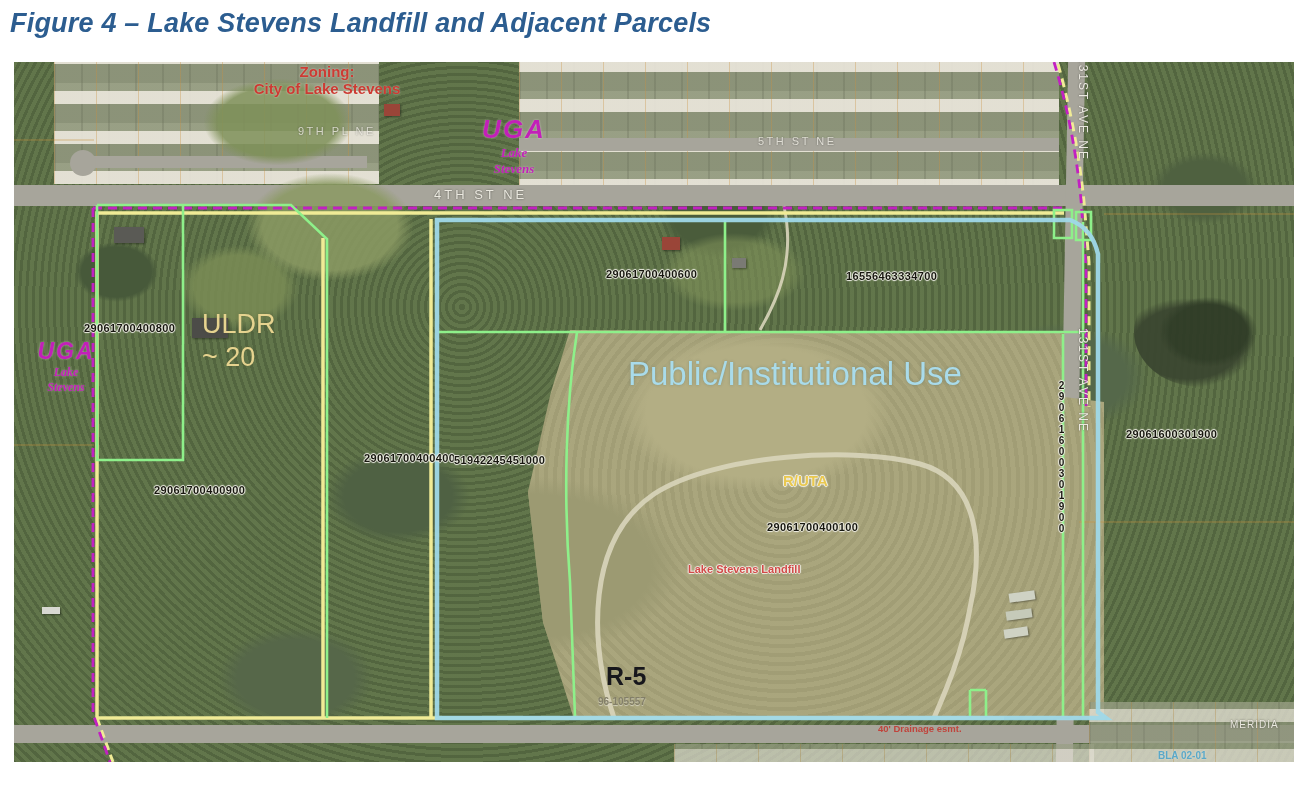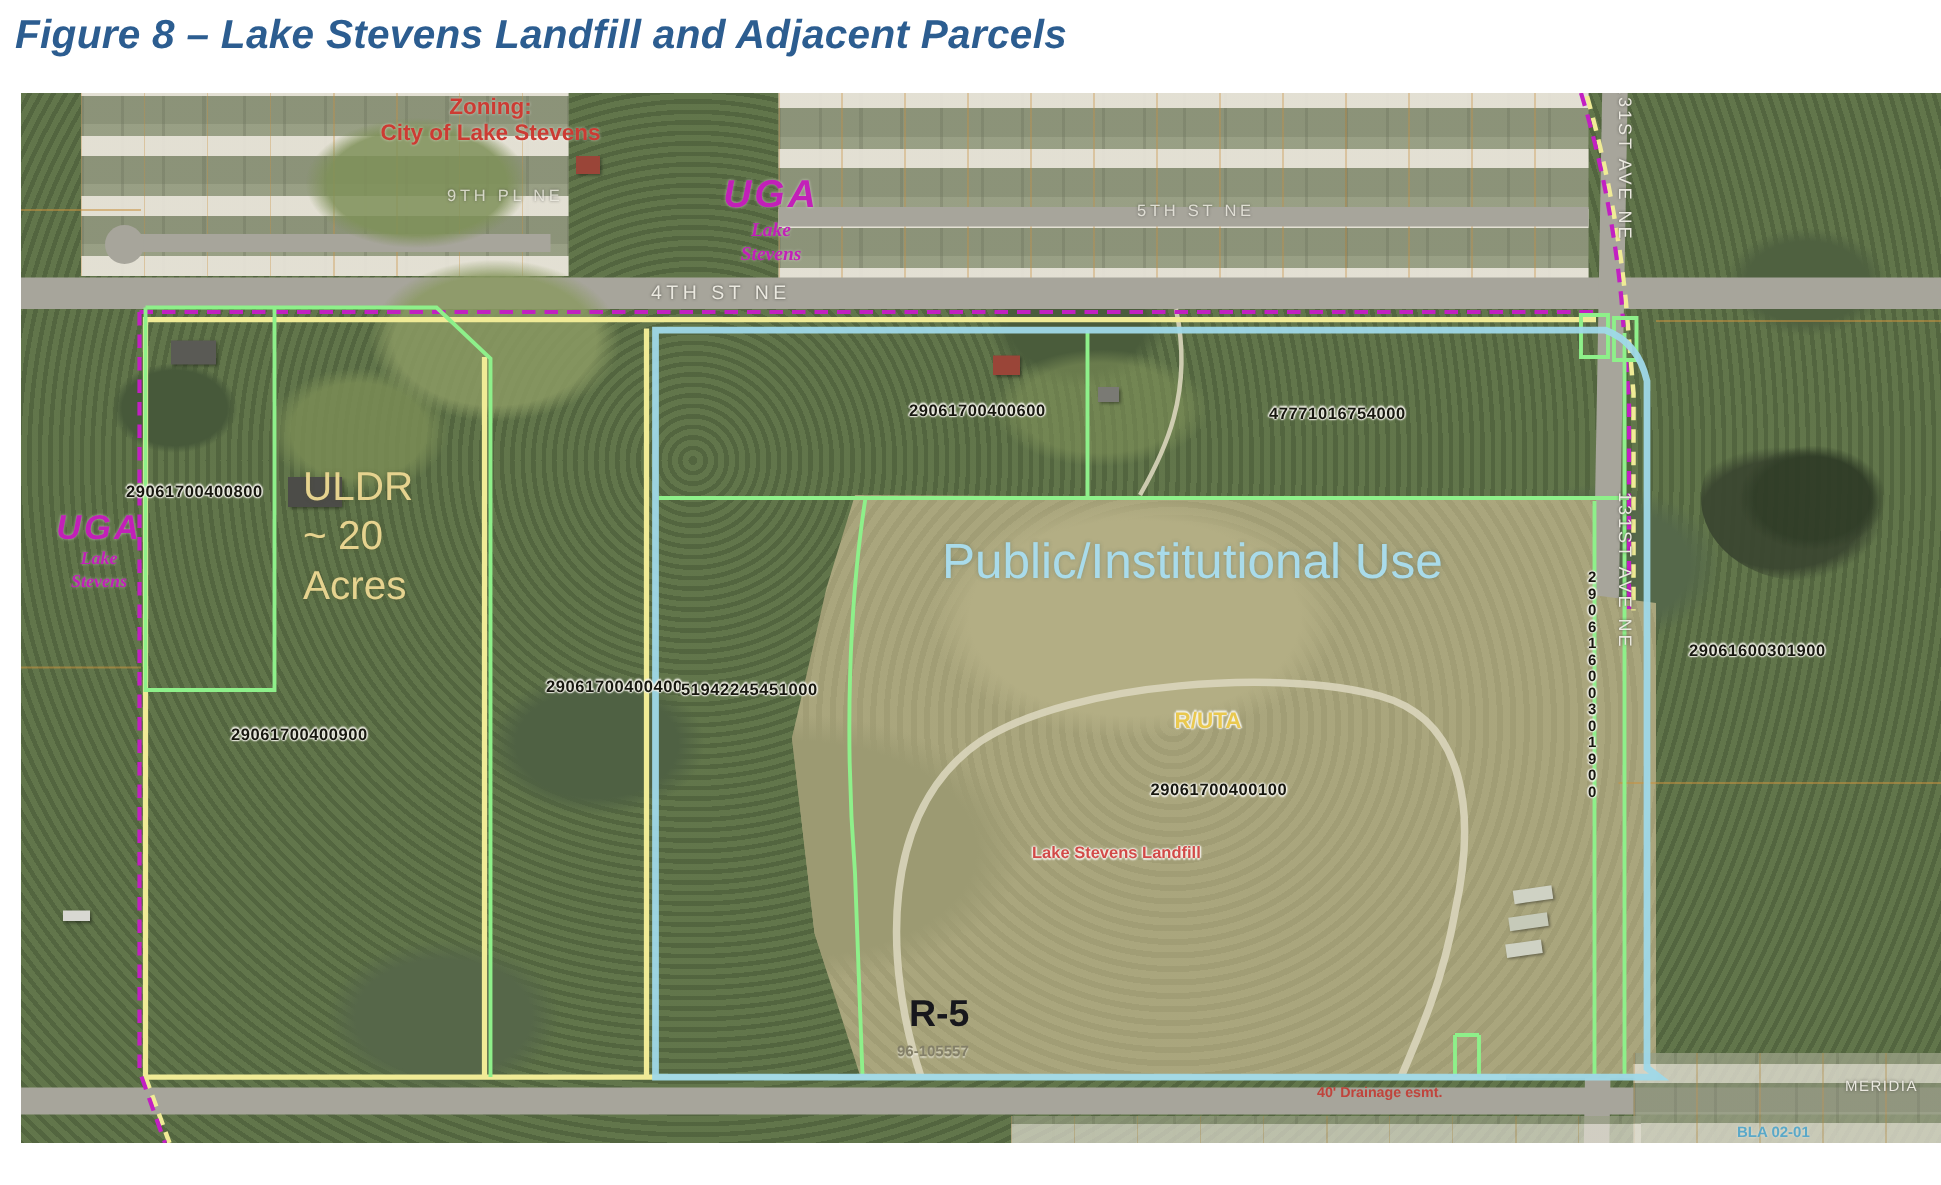--- a/index.html
+++ b/index.html
@@ -92,21 +92,21 @@
   #lbl-r5{left:592px;top:600px;font-size:25px;font-weight:bold;color:#17171c;}
   #lbl-permit{left:584px;top:634px;font-size:10px;font-weight:bold;color:#837f68;
     text-shadow:0 1px 1px rgba(255,255,255,.5);}
   #lbl-drainage{left:864px;top:661px;font-size:9.5px;font-weight:bold;color:#c0443c;}
   #lbl-bla{left:1144px;top:688px;font-size:10px;font-weight:bold;color:#5aa8c8;
     text-shadow:0 0 2px rgba(255,255,255,.5);}
 </style>
 </head>
 <body>
 
-<div id="figure-title">Figure 8 – Lake Stevens Landfill and Adjacent Parcels</div>
+<div id="figure-title">Figure 4 – Lake Stevens Landfill and Adjacent Parcels</div>
 
 <div id="map">
 
   <div class="abs subdiv" style="left:40px;top:0;width:325px;height:122px;"></div>
   <div class="abs subdiv" style="left:505px;top:0;width:540px;height:130px;"></div>
   <div class="abs road" style="left:58px;top:94px;width:295px;height:12px;"></div>
   <div class="abs road" style="left:56px;top:88px;width:26px;height:26px;border-radius:50%;"></div>
   <div class="abs road" style="left:505px;top:76px;width:540px;height:13px;"></div>
   <div class="abs road" style="left:0;top:123px;width:1280px;height:21px;"></div>
   <div class="abs road" style="left:1048px;top:0;width:17px;height:700px;transform:skewX(-1deg);"></div>
@@ -187,32 +187,31 @@
 
   <div class="lbl street" id="lbl-4th">4TH ST NE</div>
   <div class="lbl street" id="lbl-5th">5TH ST NE</div>
   <div class="lbl street" id="lbl-9th">9TH PL NE</div>
   <div class="lbl street street-v" id="lbl-ave131-top">131ST AVE NE</div>
   <div class="lbl street street-v" id="lbl-ave131-mid">131ST AVE NE</div>
   <div class="lbl street" id="lbl-meridian">MERIDIA</div>
 
   <div class="lbl parcel-num halo" id="lbl-p400800">29061700400800</div>
   <div class="lbl parcel-num halo" id="lbl-p400600">29061700400600</div>
-  <div class="lbl parcel-num halo" id="lbl-p400200">47771016754000</div>
+  <div class="lbl parcel-num halo" id="lbl-p400200">16556463334700</div>
   <div class="lbl parcel-num halo" id="lbl-p400400">29061700400400</div>
   <div class="lbl parcel-num halo" id="lbl-p400500">51942245451000</div>
   <div class="lbl parcel-num halo" id="lbl-p400900">29061700400900</div>
   <div class="lbl parcel-num halo" id="lbl-p400100">29061700400100</div>
   <div class="lbl parcel-num halo" id="lbl-p301900h">29061600301900</div>
   <div class="lbl parcel-num halo" id="lbl-p301900v">29061600301900</div>
 
   <div class="lbl" id="lbl-uldr">
     <div>ULDR</div>
     <div>~ 20</div>
-    <div>Acres</div>
   </div>
 
   <div class="lbl" id="lbl-public">
     <div>Public/Institutional Use</div>
   </div>
 
   <div class="lbl halo" id="lbl-ruta">R/UTA</div>
   <div class="lbl halo" id="lbl-landfill">Lake Stevens Landfill</div>
   <div class="lbl" id="lbl-r5">R-5</div>
   <div class="lbl" id="lbl-permit">96-105557</div>

